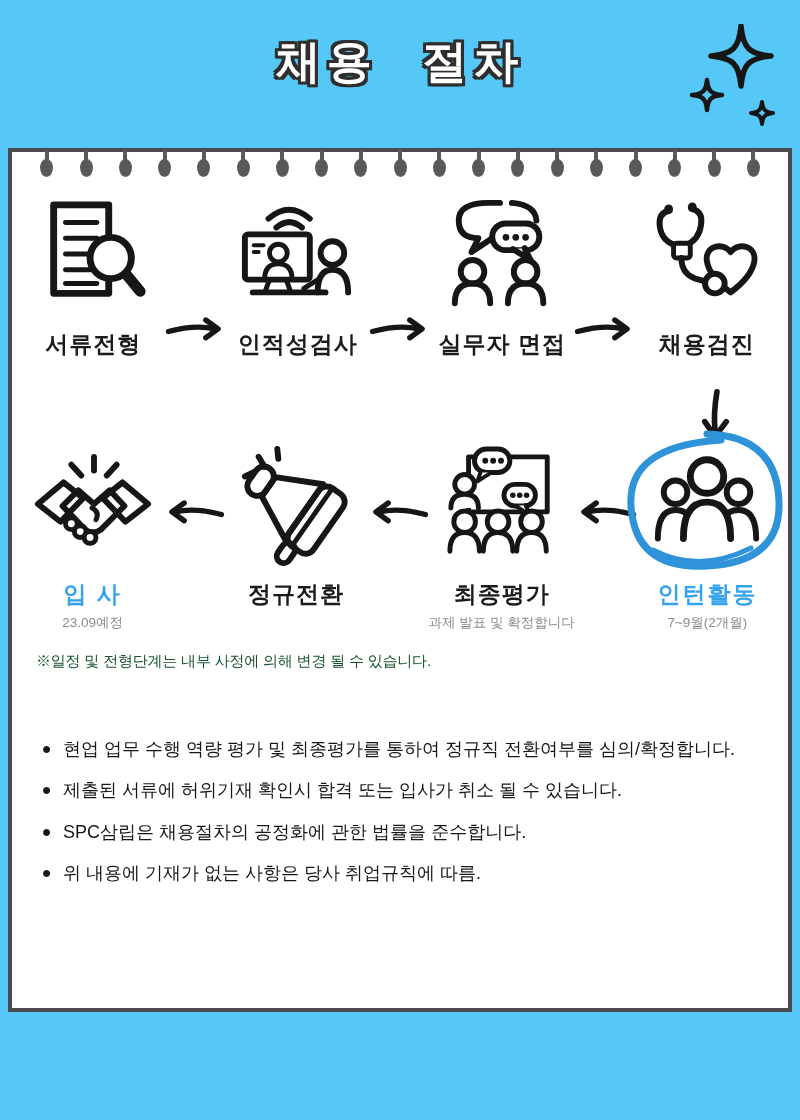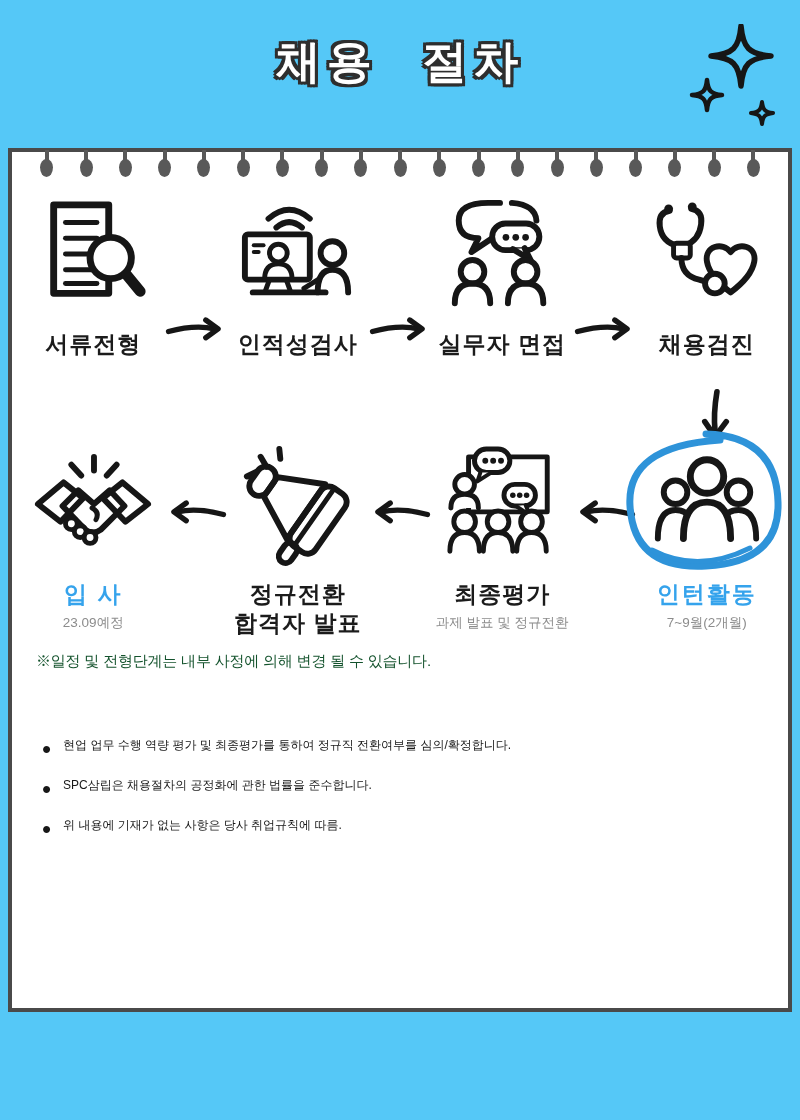--- a/index.html
+++ b/index.html
@@ -40,21 +40,21 @@
   .highlight .stage-label { color:var(--accent-blue,#35A3EC); letter-spacing:2px; }
   .stage-sublabel { margin-top:5px; font-size:13.5px; color:var(--muted,#8C8C8C); white-space:nowrap; }
   .harrow { flex:1; display:flex; justify-content:center; align-items:flex-end; padding-bottom:18px; }
   .harrow svg { width:62px; height:26px; }
   .harrow2 { flex:1; display:flex; justify-content:center; align-items:flex-start; padding-top:56px; }
   .harrow2 svg { width:62px; height:26px; }
   .down-arrow { position:absolute; left:688px; top:236px; width:32px; height:58px; }
   .circle-overlay { position:absolute; left:-18px; top:-16px; width:176px; height:166px; pointer-events:none; overflow:visible; }
   .note { position:absolute; top:500px; left:24px; font-size:15px; color:#14532d; letter-spacing:-0.2px; }
   .bullets { position:absolute; top:586px; left:30px; right:24px; list-style:none; }
-  .bullets li { display:flex; align-items:flex-start; margin-bottom:18px; font-size:12px; color:#171717; line-height:1.3; }
+  .bullets li { display:flex; align-items:flex-start; margin-bottom:18px; font-size:18px; color:#171717; line-height:1.3; }
   .bullets li::before { content:"•"; font-size:26px; line-height:0.85; margin-right:12px; color:#171717; }
   .stroke { fill:none; stroke:#161616; stroke-linecap:round; stroke-linejoin:round; }
   .wstroke { fill:#fff; stroke:#161616; stroke-linecap:round; stroke-linejoin:round; }
 </style>
 </head>
 <body>
 
 <div class="title">채용 절차</div>
 
 <svg class="sparkles" viewBox="0 0 95 102">
@@ -228,21 +228,20 @@
             <rect class="stroke" stroke-width="6" x="6" y="44" width="20" height="32" rx="10"></rect>
             <path class="stroke" stroke-width="6" d="M26,48 L70,26 L70,94 L26,72 Z"></path>
             <rect class="stroke" stroke-width="6" x="70" y="24" width="30" height="72" rx="10"></rect>
             <line class="stroke" stroke-width="5" x1="80" y1="26" x2="80" y2="94"></line>
             <rect class="stroke" stroke-width="6" x="72" y="94" width="14" height="22" rx="7"></rect>
           </g>
         </svg>
       </div>
       <div class="stage-label label2">
         <div>정규전환</div>
-        <div>합격자 발표</div>
       </div>
     </div>
 
     <div class="harrow2">
       <svg viewBox="0 0 70 26">
           <path class="stroke" stroke-width="6" d="M66,17 Q36,9 14,14"></path>
           <path class="stroke" stroke-width="6" d="M24,4 L10,14 L24,24"></path>
         </svg>
     </div>
 
@@ -264,21 +263,21 @@
           <path class="wstroke" stroke-width="5" d="M8,62 Q8,48 22,48 Q36,48 36,62"></path>
           <circle class="wstroke" stroke-width="5" cx="22" cy="76" r="11"></circle>
           <path class="wstroke" stroke-width="5" d="M7,106 Q7,87 22,87 Q37,87 37,106"></path>
           <circle class="wstroke" stroke-width="5" cx="56" cy="76" r="11"></circle>
           <path class="wstroke" stroke-width="5" d="M41,106 Q41,87 56,87 Q71,87 71,106"></path>
           <circle class="wstroke" stroke-width="5" cx="90" cy="76" r="11"></circle>
           <path class="wstroke" stroke-width="5" d="M75,106 Q75,87 90,87 Q105,87 105,106"></path>
         </svg>
       </div>
       <div class="stage-label">최종평가</div>
-      <div class="stage-sublabel">과제 발표 및 정규전환</div>
+      <div class="stage-sublabel">과제 발표 및 확정합니다</div>
     </div>
 
     <div class="harrow2">
       <svg viewBox="0 0 70 26">
           <path class="stroke" stroke-width="6" d="M66,17 Q36,9 14,14"></path>
           <path class="stroke" stroke-width="6" d="M24,4 L10,14 L24,24"></path>
         </svg>
     </div>
 
     <div class="stage highlight">
@@ -299,20 +298,23 @@
       <div class="stage-label">인턴활동</div>
       <div class="stage-sublabel">7~9월(2개월)</div>
     </div>
   </div>
 
   <div class="note">※일정 및 전형단계는 내부 사정에 의해 변경 될 수 있습니다.</div>
 
   <ul class="bullets">
     <li>
         <span>현업 업무 수행 역량 평가 및 최종평가를 통하여 정규직 전환여부를 심의/확정합니다.</span>
+      </li>
+    <li>
+        <span>제출된 서류에 허위기재 확인시 합격 또는 입사가 취소 될 수 있습니다.</span>
       </li>
     <li>
         <span>SPC삼립은 채용절차의 공정화에 관한 법률을 준수합니다.</span>
       </li>
     <li>
         <span>위 내용에 기재가 없는 사항은 당사 취업규칙에 따름.</span>
       </li>
   </ul>
 
 </div>

